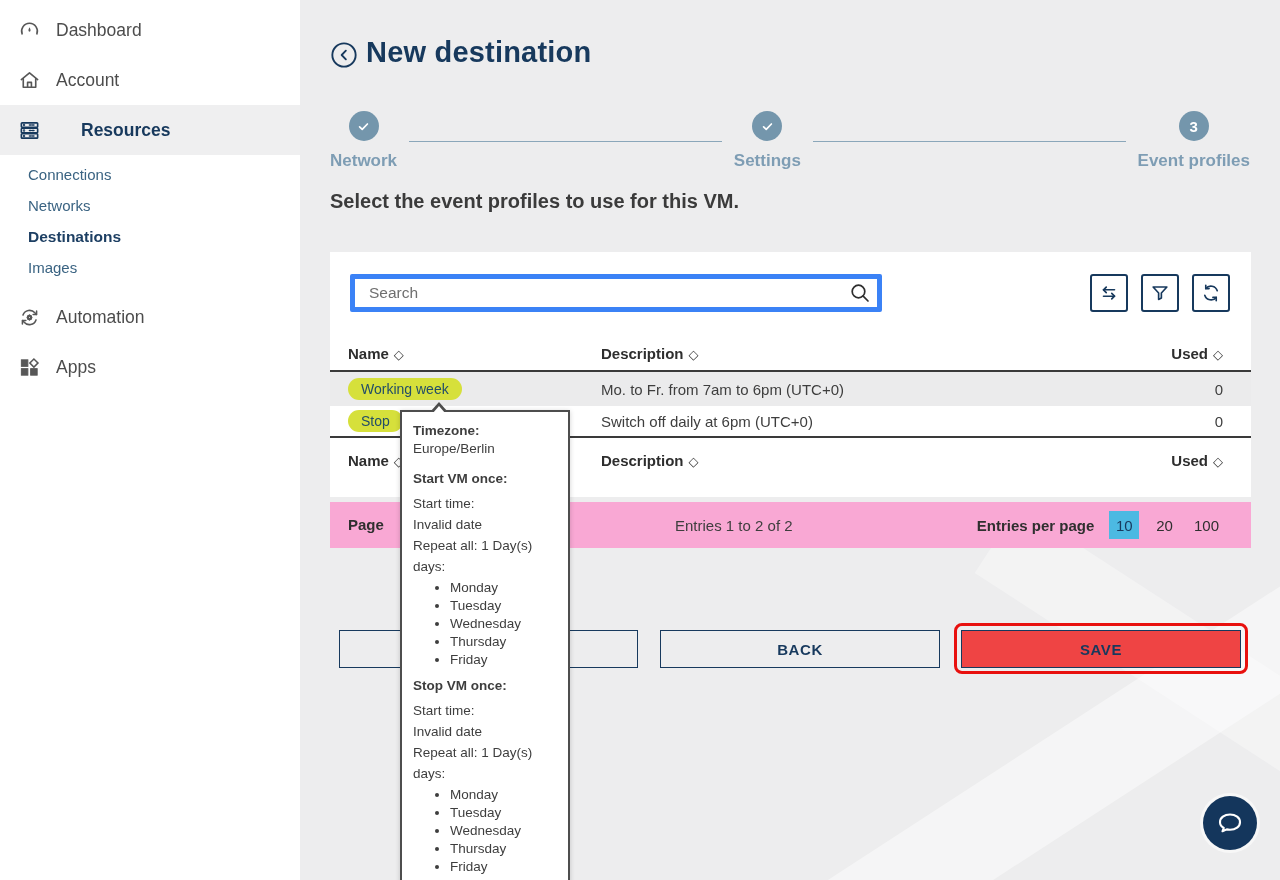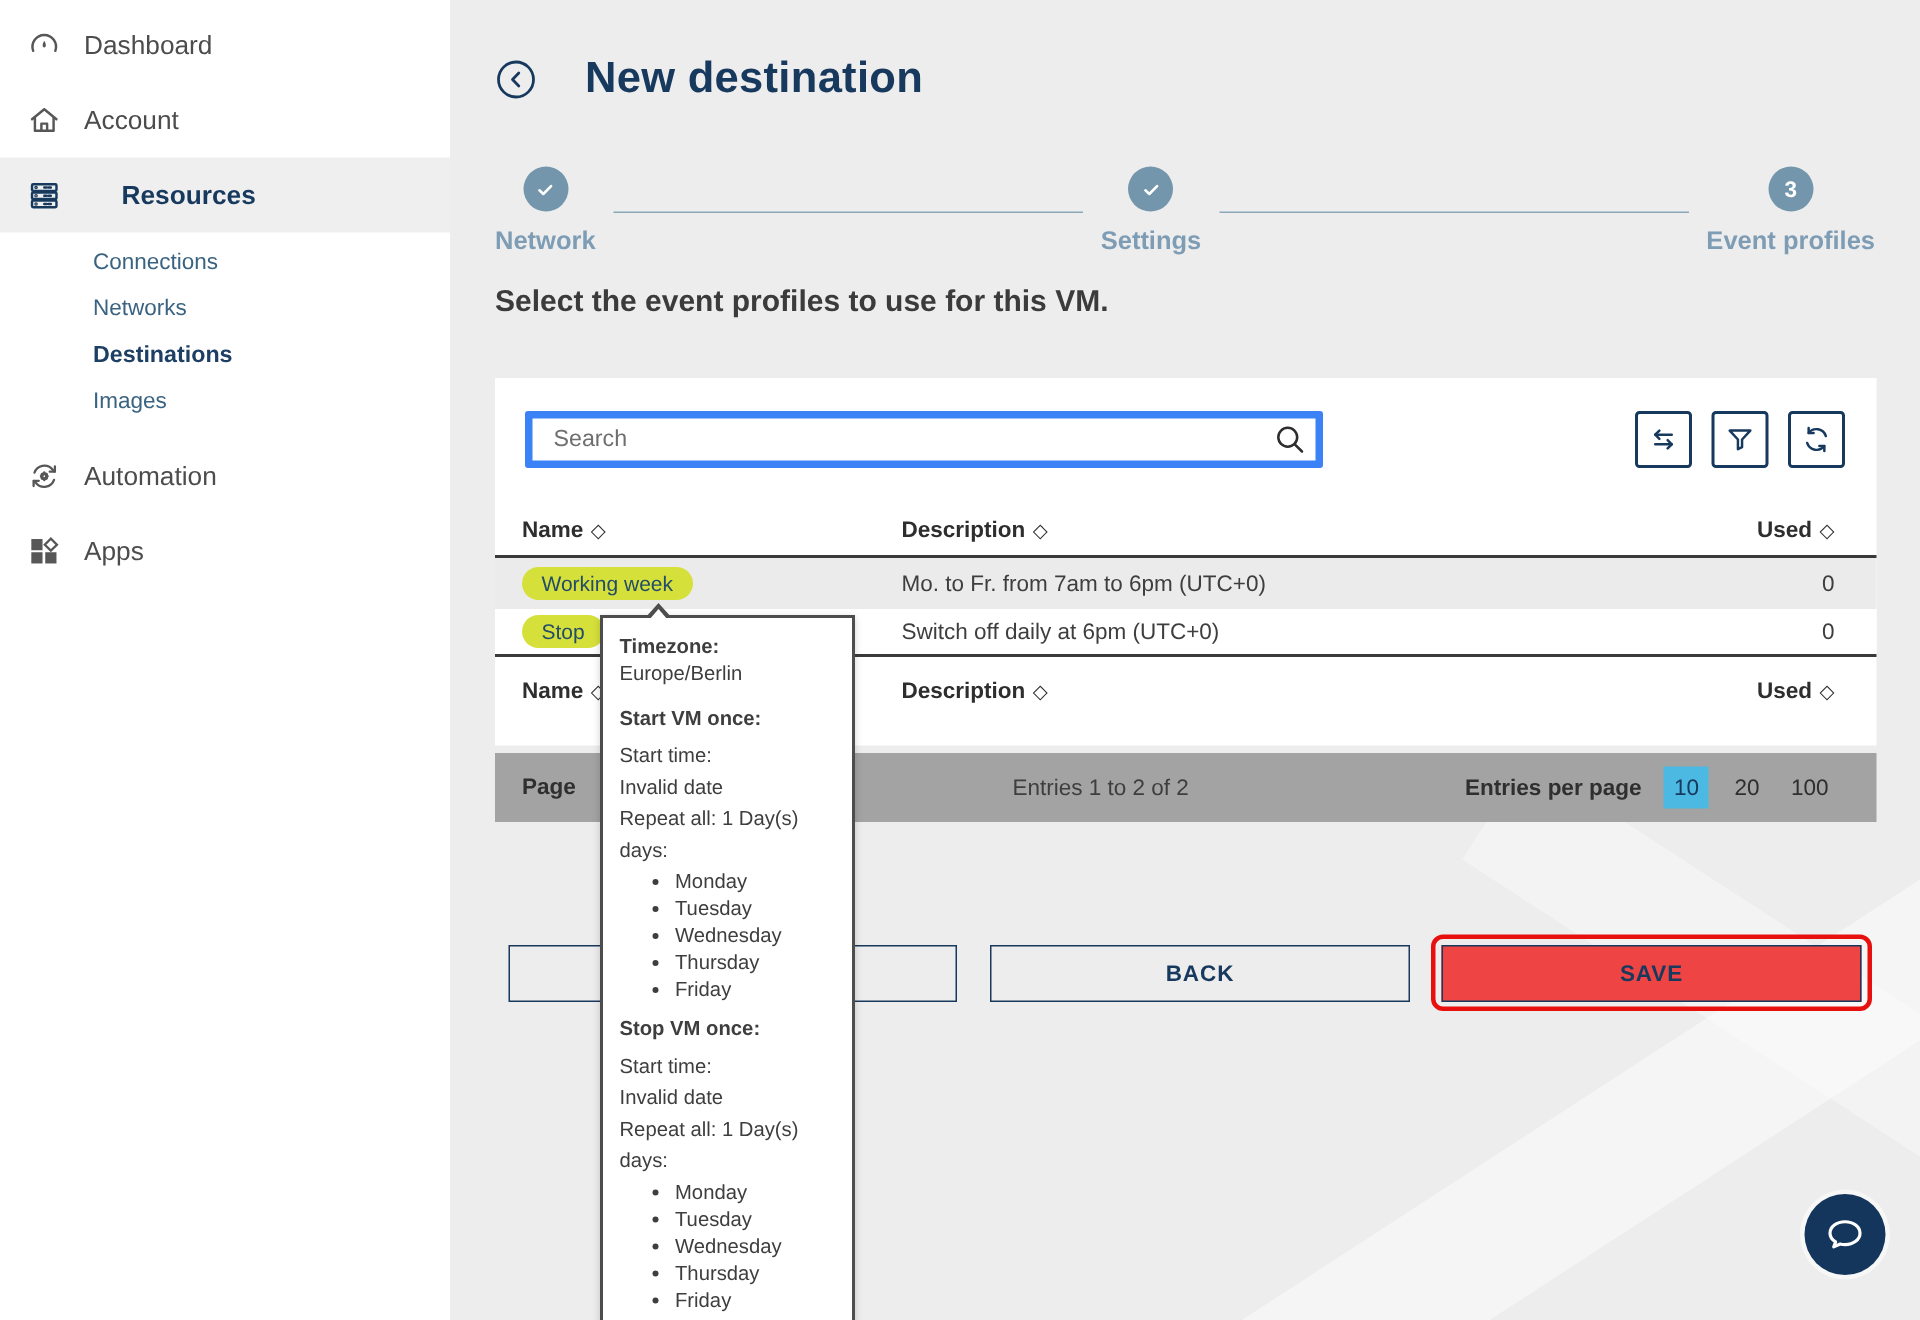--- a/index.html
+++ b/index.html
@@ -8,32 +8,32 @@
 
   
   .sidebar { position:absolute; left:0; top:0; width:300px; height:880px; background:#ffffff; z-index:4; }
   .side-item { height:50px; display:flex; align-items:center; gap:15px; padding-left:18px;
                font-size:17.5px; font-weight:500; color:#4c4c4c; cursor:pointer; }
   .side-item svg { width:23px; height:23px; flex:0 0 23px; stroke:#575757; }
   .side-item.active { background:#efeff0; color:#17395d; font-weight:700;gap:40px; }
   .side-item.active svg { stroke:#17395d; }
   .sidebar { padding-top:5px; }
   .subnav { padding:4px 0 2px 0; }
-  .subnav-item { height:31px; display:flex; align-items:center; padding-left:62px;
+  .subnav-item { height:31px; display:flex; align-items:center; padding-left:28px;
                  font-size:15px; font-weight:500; color:#3a6382; cursor:pointer; }
   .subnav-item.active { color:#1d3f63; font-weight:700; font-size:15.5px; }
   .gap7 { height:7px; }
 
   
   .main { position:absolute; left:300px; top:0; width:980px; height:880px; background:#ededee; overflow:hidden; }
   .wm { position:absolute; background:rgba(255,255,255,0.45); z-index:0; }
   .wm1 { width:900px; height:90px; transform:rotate(-33deg); left:430px; top:660px; }
   .wm2 { width:700px; height:80px; transform:rotate(33deg); left:640px; top:690px; background:rgba(255,255,255,0.33); }
 
-  .page-head { position:absolute; left:30px; top:36px; display:flex; align-items:center; gap:32px; z-index:1; }
+  .page-head { position:absolute; left:30px; top:36px; display:flex; align-items:flex-end; gap:8px; z-index:1; }
   .back-btn { width:28px; height:28px; cursor:pointer; }
   .back-btn svg { width:28px; height:28px; stroke:#17395d; }
   .page-title { font-size:29px; font-weight:700; color:#17395d; letter-spacing:.2px; }
 
   
   .stepper { position:absolute; left:30px; right:30px; top:122px; height:38px; display:flex; align-items:center; z-index:1; }
   .step { display:flex; align-items:center; gap:10px;flex-direction:column; }
   .step-circle { width:30px; height:30px; border-radius:50%; background:#7496ac; display:flex; align-items:center; justify-content:center;
                  color:#fff; font-size:15px; font-weight:700; }
   .step-circle svg { width:17px; height:17px; stroke:#fff; }
@@ -62,21 +62,21 @@
   .thead2 { position:absolute; left:0; right:0; top:186px; height:44px; font-size:15px; font-weight:700; color:#2e2e2e; }
   .sort { font-size:13px; font-weight:400; margin-left:5px; color:#2e2e2e; }
   .col-used { text-align:right; }
   .trow { position:absolute; left:0; right:0; height:34px; font-size:15px; color:#3e3e3e; }
   .trow1 { top:120px; background:#ebebec; }
   .trow2 { top:154px; height:32px; background:#fff; border-bottom:2px solid #3a3a3a; }
   .badge { display:inline-block; background:#d6e03b; color:#234d68; font-size:14px; font-weight:500;
            border-radius:12px; padding:3px 13px; line-height:16px; }
 
   
-  .pagebar { position:absolute; left:30px; top:502px; width:921px; height:46px; background:#a3a3a3; z-index:1;
+  .pagebar { position:absolute; left:30px; top:502px; width:921px; height:46px; background:#f9a8d4; z-index:1;
              font-size:15px; color:#2f2f2f; }
   .page-label { position:absolute; left:18px; top:14px; font-weight:700; }
   .entries-text { position:absolute; left:345px; top:15px; color:#3e3e3e; }
   .perpage { position:absolute; right:28px; top:9px; display:flex; align-items:center; gap:13px; }
   .perpage-label { font-weight:700; margin-right:2px; }
   .pp-opt { min-width:24px; height:28px; display:flex; align-items:center; justify-content:center;
             padding:0 4px; cursor:pointer; color:#2f2f2f; }
   .pp-opt.selected { background:#4cb9e2; color:#17395d; width:30px; }
 
   

